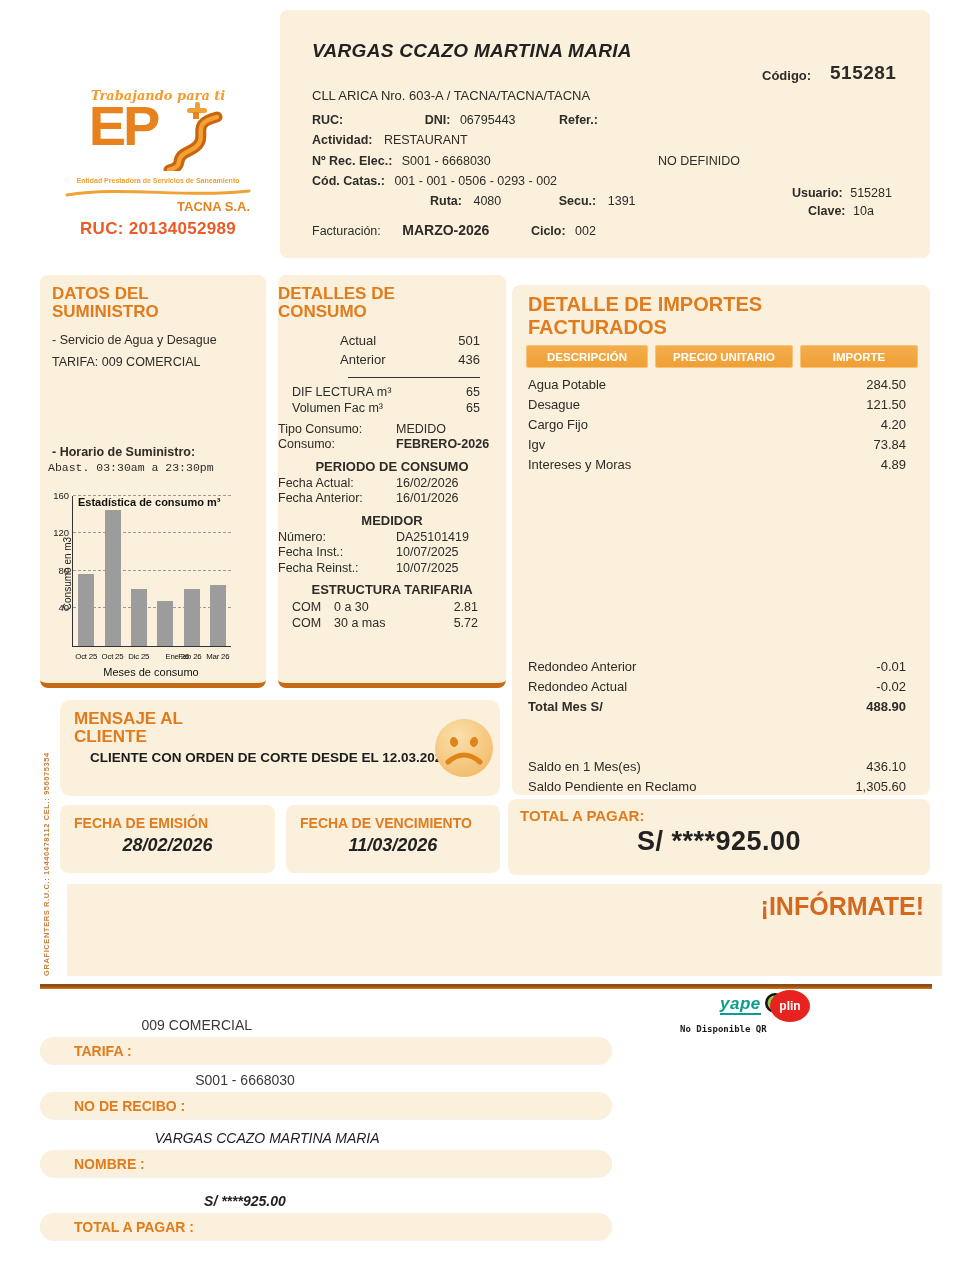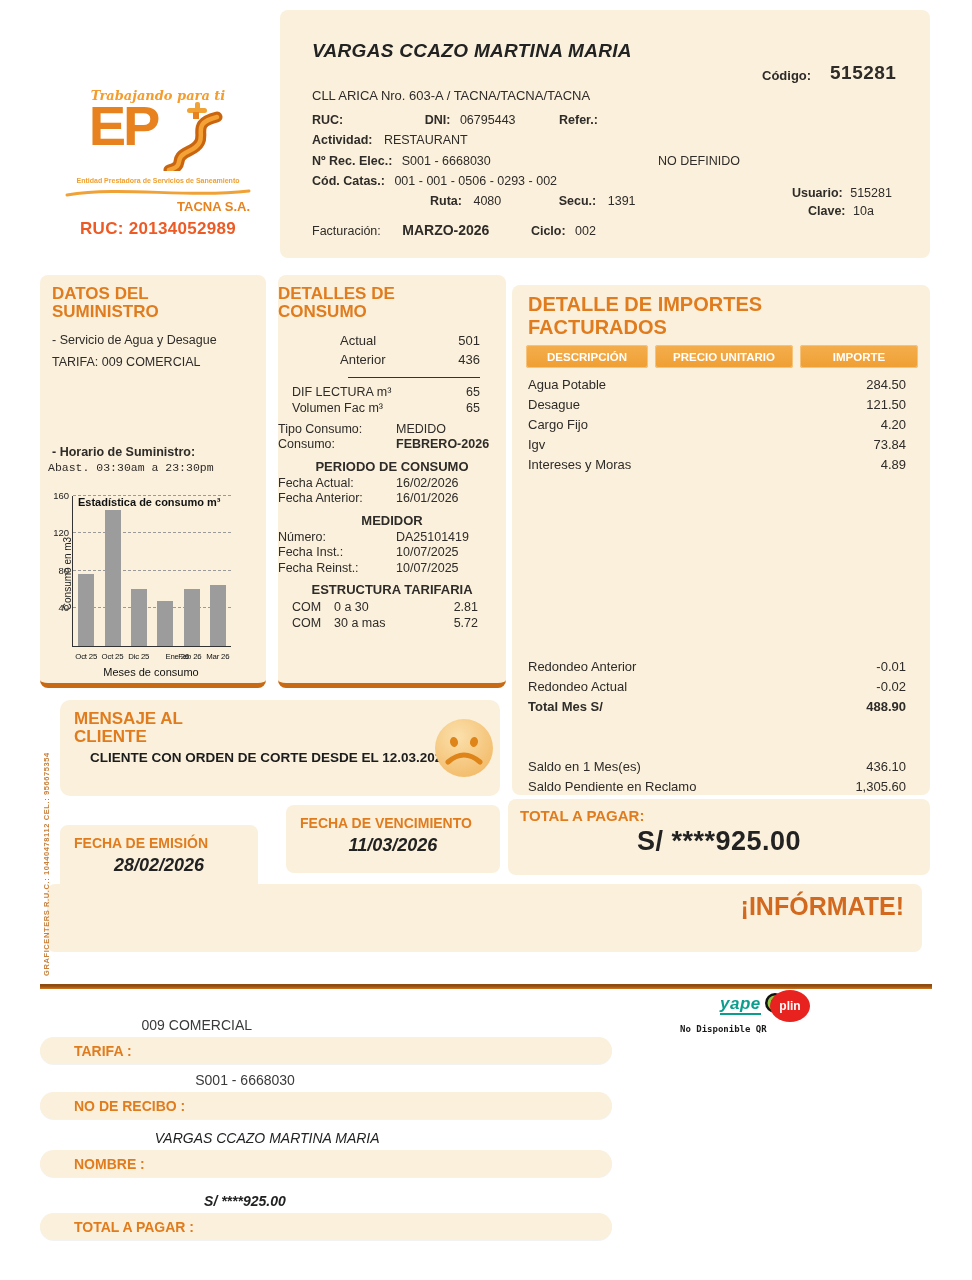--- a/index.html
+++ b/index.html
@@ -74,30 +74,30 @@
   .imp-redondeos{position:absolute;left:0;right:0;top:372px;}
   .imp-saldos{position:absolute;left:0;right:0;top:472px;}
 
   
   .msg{left:60px;top:700px;width:440px;height:96px;border-radius:10px;}
   .msg .sec-title{margin:10px 0 2px 14px;width:140px;}
   .msg-body{font-size:13.5px;font-weight:bold;color:#1c1c1c;margin:4px 0 0 30px;}
   .sadface{position:absolute;right:4px;top:16px;}
 
   
-  .fe{left:60px;top:825px;width:198px;height:68px;}
+  .fe{left:60px;top:805px;width:215px;height:68px;}
   .fv{left:286px;top:805px;width:214px;height:68px;}
   .fe-title{color:#E07C1E;font-weight:bold;font-size:14px;margin:10px 0 4px 14px;}
   .fe-val{text-align:center;font-size:18px;font-weight:bold;font-style:italic;color:#222;}
   .tot{left:508px;top:799px;width:422px;height:76px;}
   .tot-label{color:#E07C1E;font-weight:bold;font-size:15px;margin:8px 0 0 12px;}
   .tot-val{text-align:center;font-size:27px;font-weight:bold;color:#222;margin-top:2px;letter-spacing:.5px;}
 
   
-  .inf{left:47px;top:884px;width:875px;height:68px;border-radius:8px;}
+  .inf{left:67px;top:884px;width:875px;height:92px;border-radius:0;}
   .inf-text{position:absolute;right:18px;top:8px;font-size:25px;font-weight:bold;color:#D2691E;}
 
   .divider{position:absolute;left:40px;top:984px;width:892px;height:5px;
            background:linear-gradient(180deg,#8f4c10 40%,#d2781e);}
 
   
   .yape{position:absolute;left:692px;top:992px;display:flex;align-items:center;}
   .yape-text{font-size:17px;font-weight:bold;font-style:italic;color:#0B9E8E;letter-spacing:.5px;
              border-bottom:2px solid #0B9E8E;line-height:1;padding-bottom:1px;margin-left:28px;}
   .plin{position:absolute;left:770px;top:990px;width:40px;height:32px;background:#E8231F;border-radius:50%;

